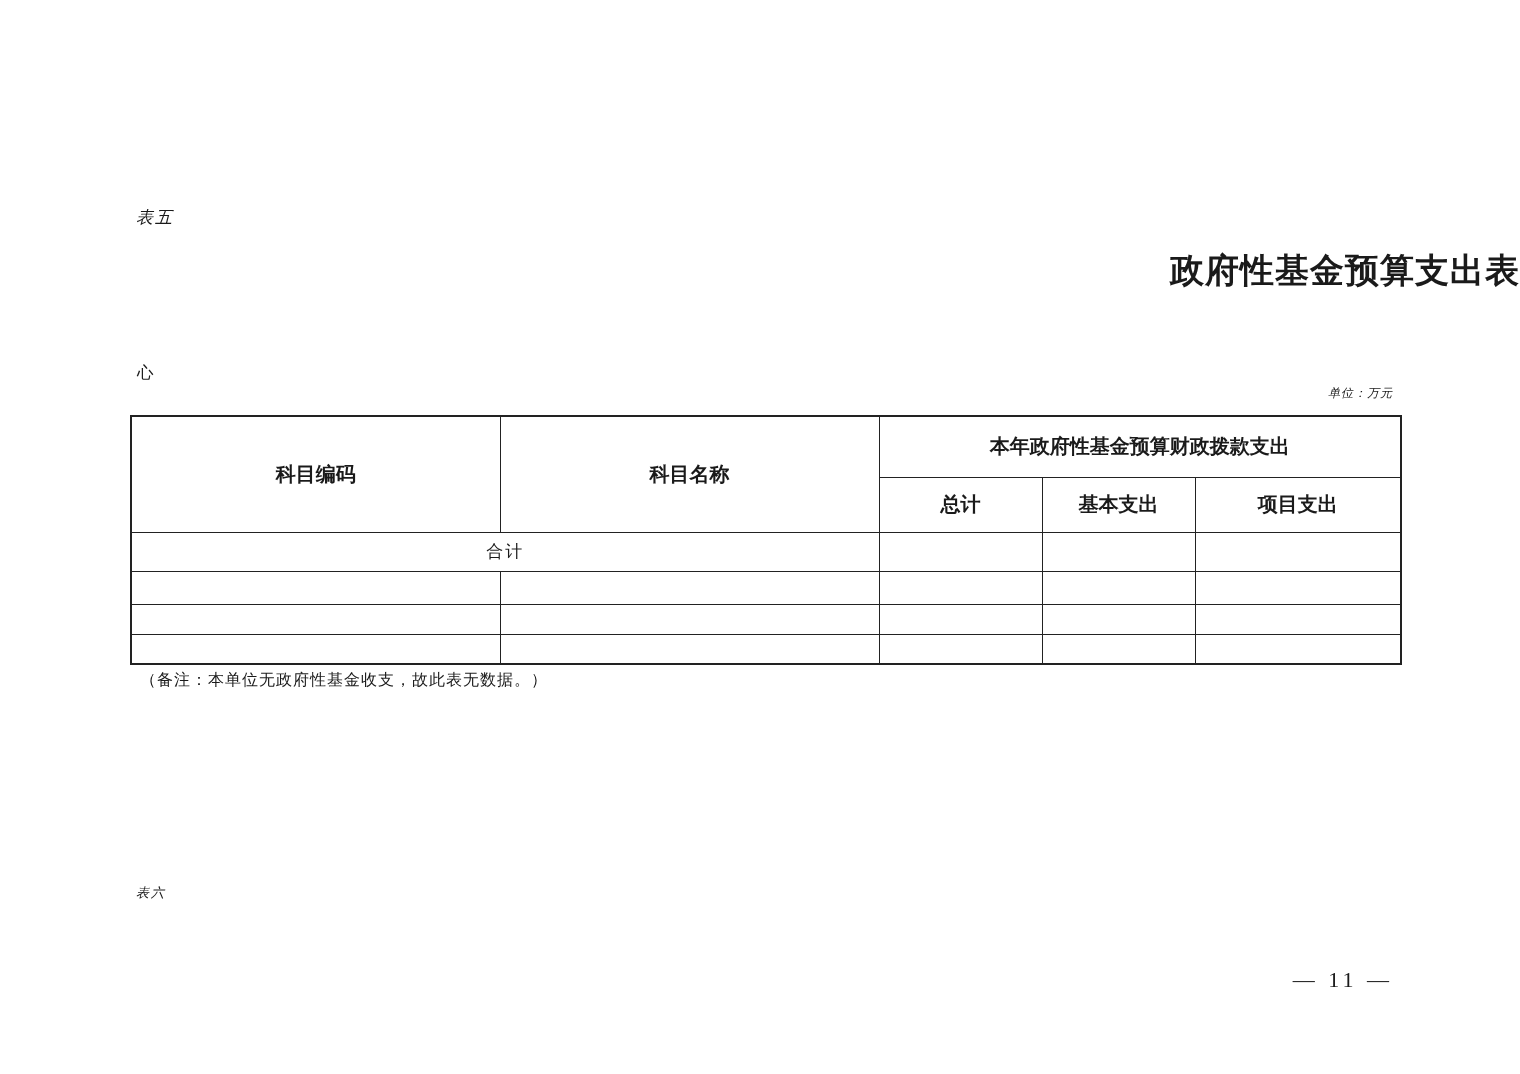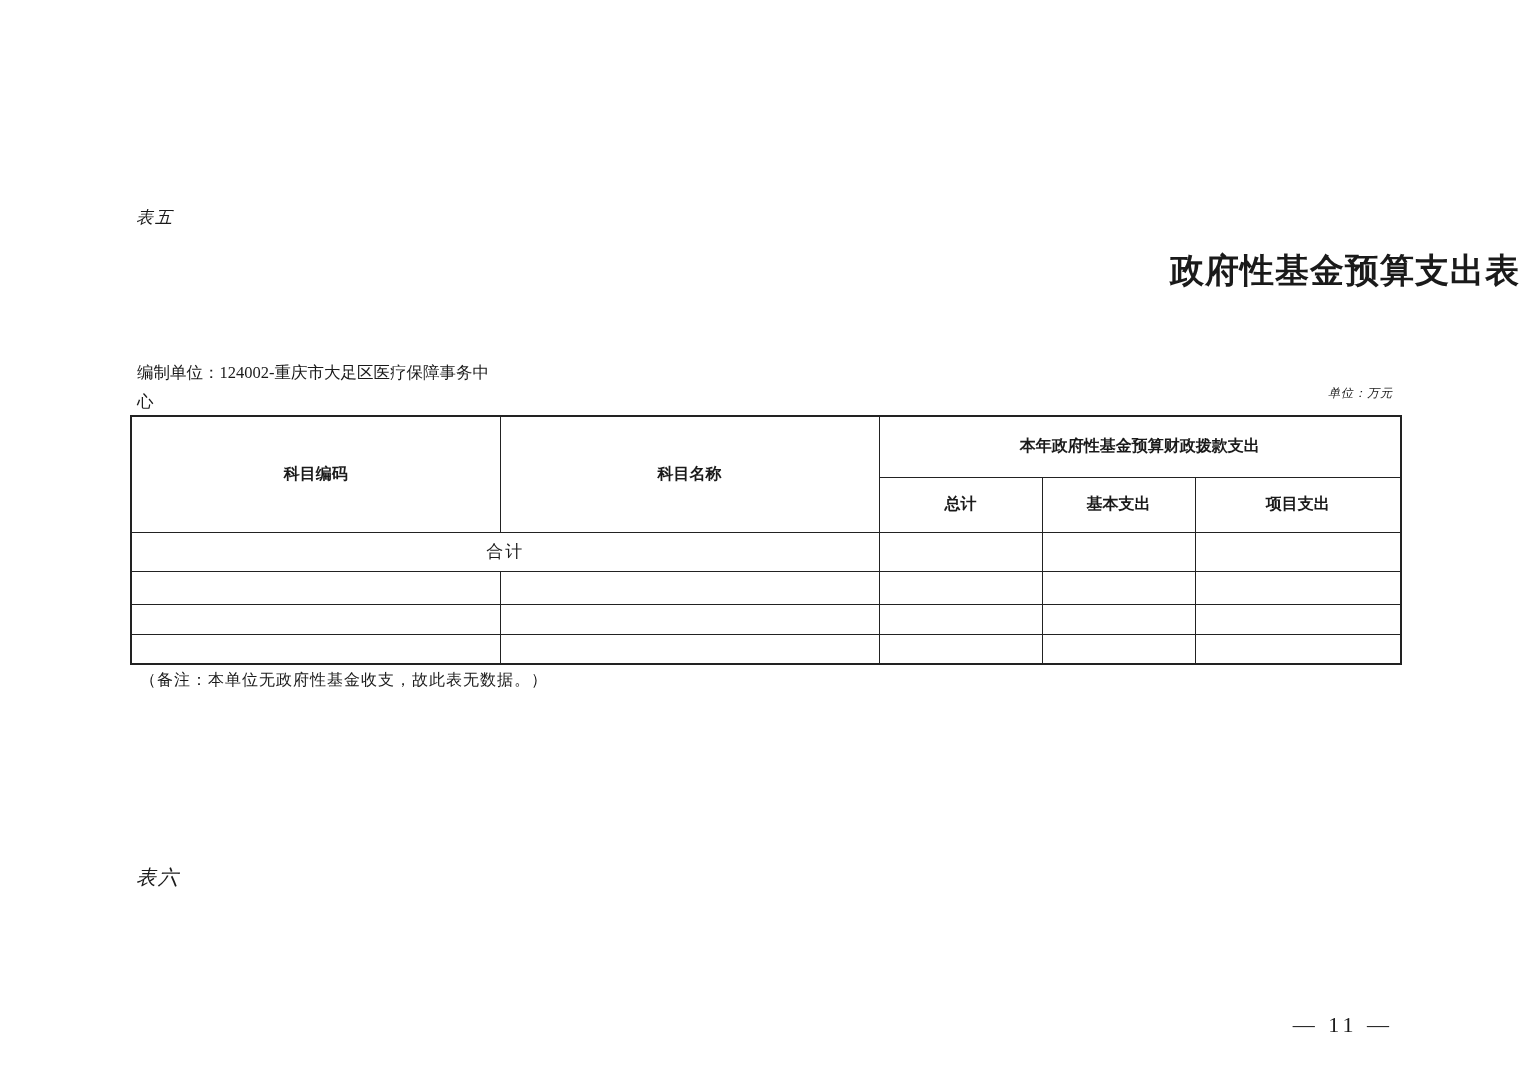--- a/index.html
+++ b/index.html
@@ -61,21 +61,21 @@
   table.budget th, table.budget td {
     border: 1.5px solid #222222;
     text-align: center;
     vertical-align: middle;
     overflow: hidden;
   }
   table.budget { border: 2px solid #222222; }
   table.budget th {
     font-family: Liberation Sans, sans-serif;
     font-weight: bold;
-    font-size: 16px;
+    font-size: 20px;
   }
   tr.hrow-1 { height: 61px; }
   tr.hrow-2 { height: 55px; }
   tr.total-row { height: 39px; }
   tr.body-row-1 { height: 33px; }
   tr.body-row-2 { height: 30px; }
   tr.body-row-3 { height: 30px; }
   td.total-label {
     font-family: "DejaVu Serif", "Liberation Serif", serif;
     font-size: 17px;
@@ -84,42 +84,40 @@
   .note {
     position: absolute;
     left: 140px;
     top: 670px;
     font-size: 16px;
     letter-spacing: 1px;
   }
   .label-bottom {
     position: absolute;
     left: 136px;
-    top: 864px;
-    font-size: 20px;
+    top: 884px;
+    font-size: 13px;
     letter-spacing: 2px;
   }
   .page-number {
     position: absolute;
     right: 127px;
     top: 967px;
     font-size: 22px;
     letter-spacing: 4px;
-    margin-top: 45px;
   }
 </style>
 </head>
 <body>
 
 <div class="label-top kai">表五</div>
 
 <h1 class="doc-title">政府性基金预算支出表</h1>
 
 <div class="prepared-by">
-  <div>编制单位：124002-重庆市大足区医疗保障事务中</div>
   <div>心</div>
 </div>
 
 <div class="unit-label kai">单位：万元</div>
 
 <table class="budget">
   <colgroup>
     <col style="width:369px">
     <col style="width:379px">
     <col style="width:163px">

